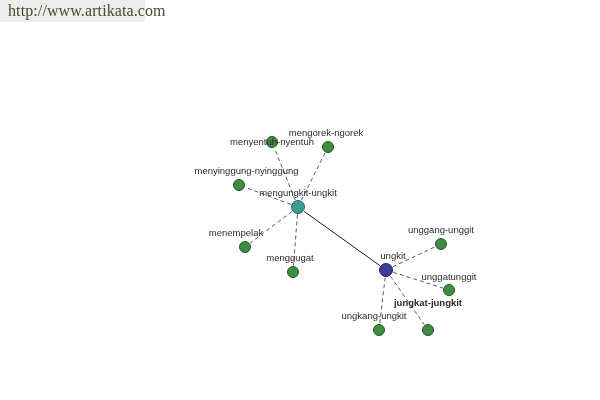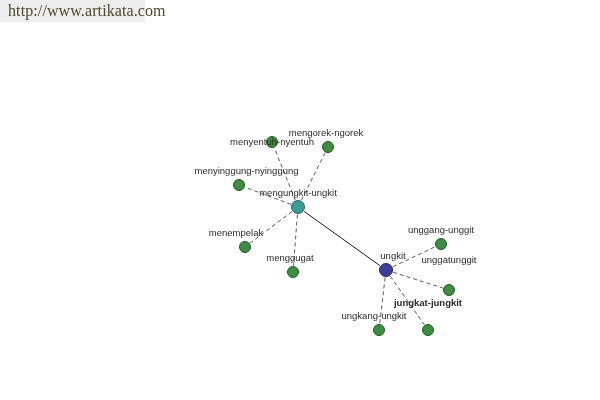--- a/index.html
+++ b/index.html
@@ -121,21 +121,21 @@
         <div class="graph-label" style="left: 326px; top: 116px; color: rgb(43, 43, 43);">mengorek-ngorek</div>
         <div class="node-hit" style="left: 239px; top: 163px;"></div>
         <div class="graph-label" style="left: 239px; top: 154px; color: rgb(43, 43, 43); padding-left: 15px;">menyinggung-nyinggung</div>
         <div class="node-hit" style="left: 245px; top: 225px;"></div>
         <div class="graph-label" style="left: 236px; top: 216px; color: rgb(43, 43, 43);">menempelak</div>
         <div class="node-hit" style="left: 293px; top: 250px;"></div>
         <div class="graph-label" style="left: 290px; top: 241px; color: rgb(43, 43, 43); text-align: center;">menggugat</div>
         <div class="node-hit" style="left: 441px; top: 222px;"></div>
         <div class="graph-label" style="left: 441px; top: 213px; color: rgb(43, 43, 43);">unggang-unggit</div>
         <div class="node-hit" style="left: 449px; top: 268px;"></div>
-        <div class="graph-label" style="left: 449px; top: 243px; color: rgb(43, 43, 43);">unggatunggit</div>
+        <div class="graph-label" style="left: 449px; top: 260px; color: rgb(43, 43, 43);">unggatunggit</div>
         <div class="node-hit" style="left: 379px; top: 308px;"></div>
         <div class="graph-label" style="left: 374px; top: 299px; color: rgb(43, 43, 43);">ungkang-ungkit</div>
         <div class="node-hit" style="left: 428px; top: 308px;"></div>
         <div class="graph-label" style="left: 428px; top: 286px; color: rgb(43, 43, 43); font-weight: bold;">jungkat-jungkit</div>
       </div>
   </div>
 
 </div>
 
 </body></html>

